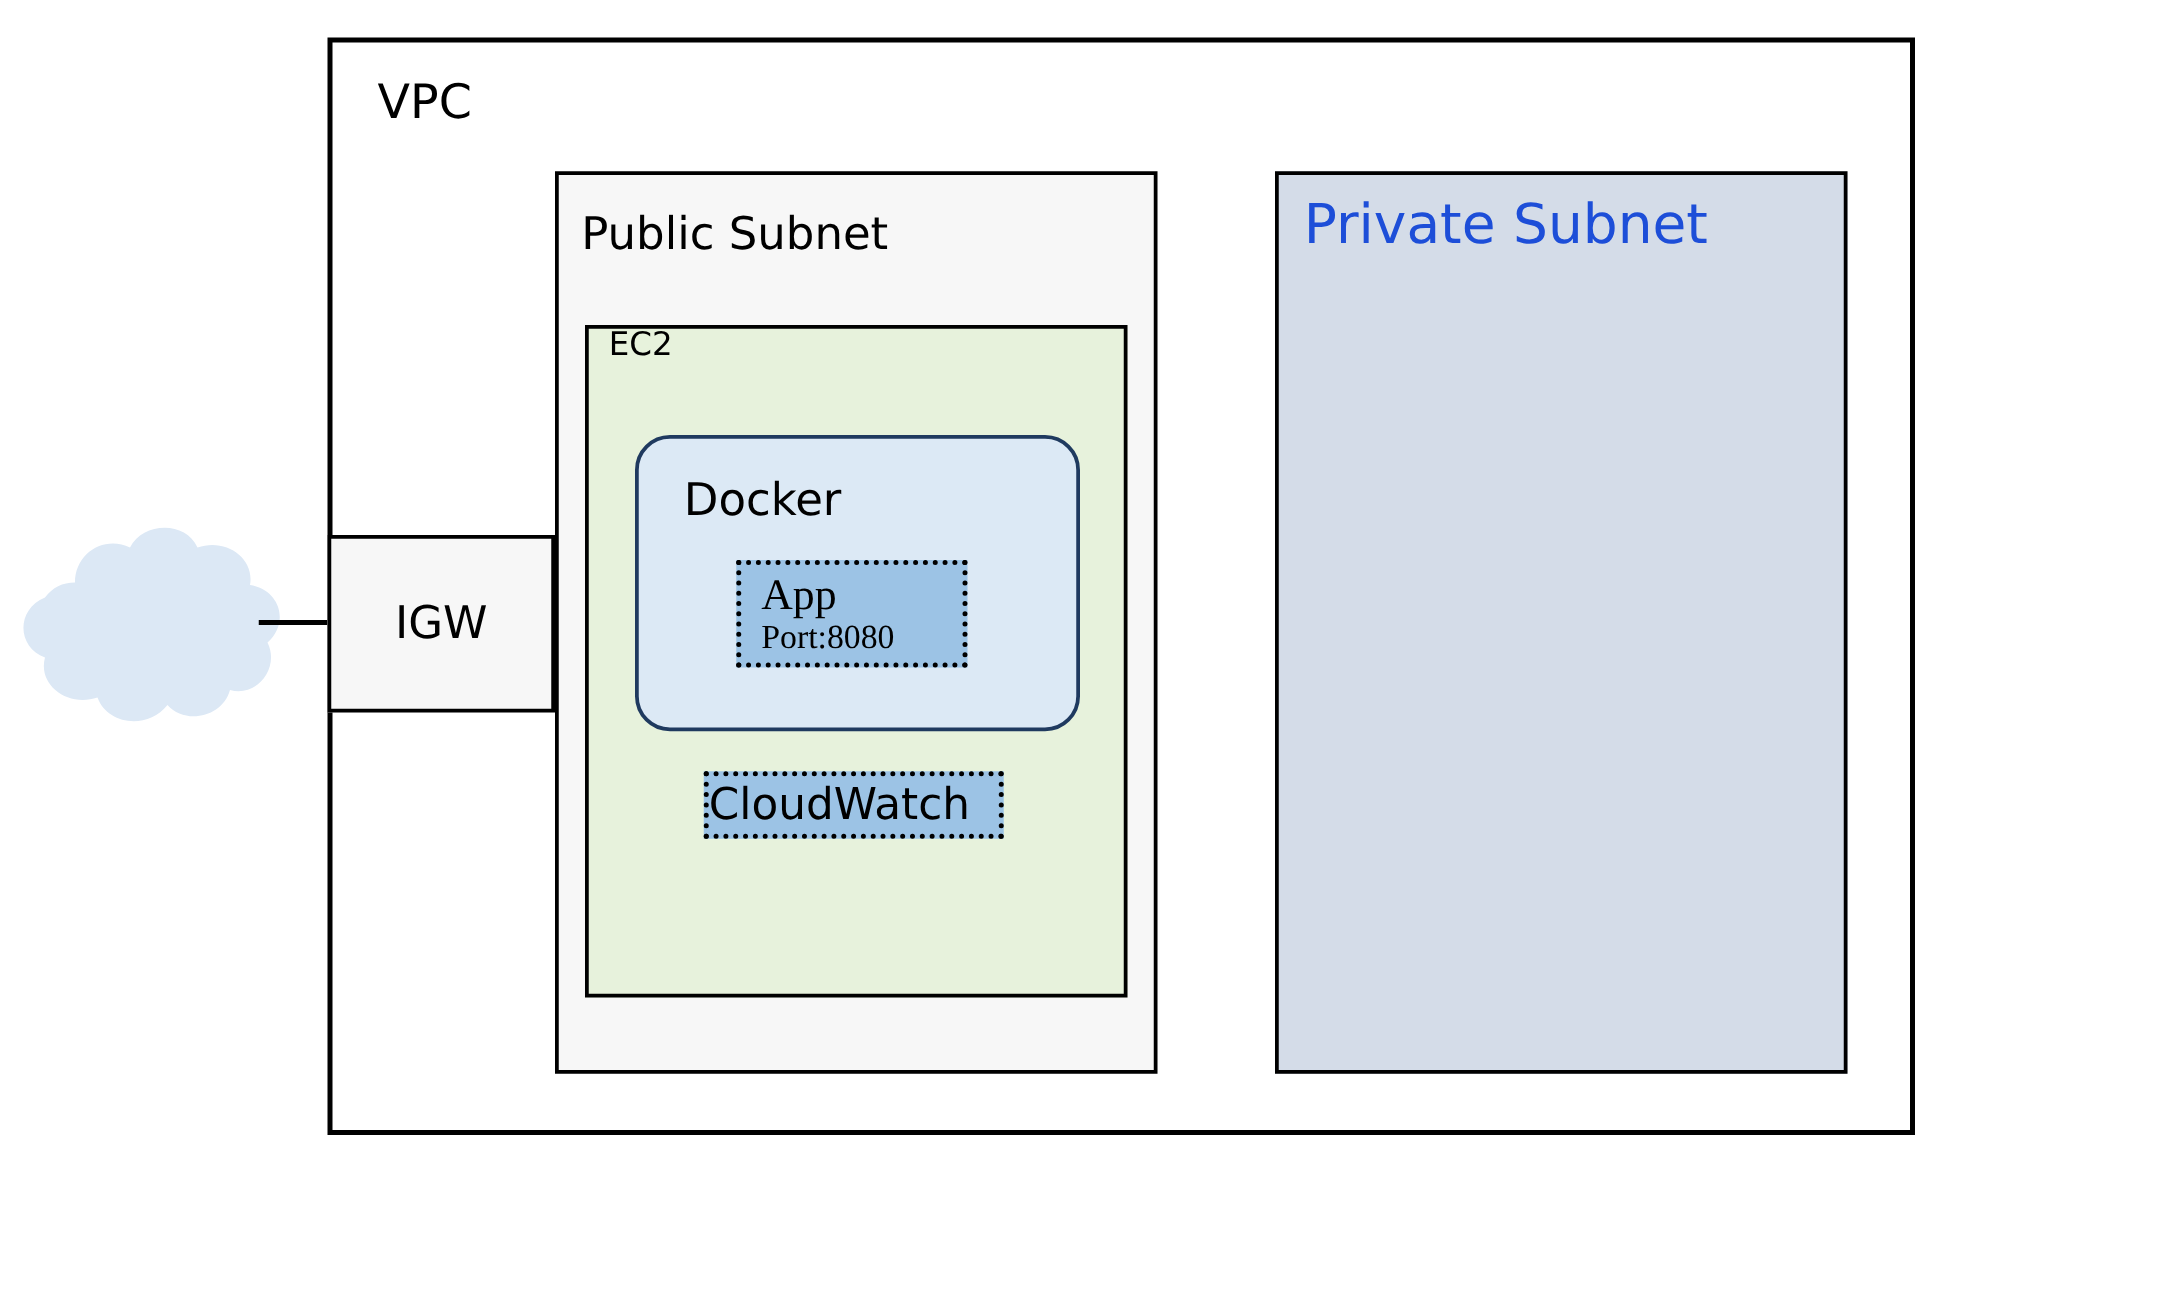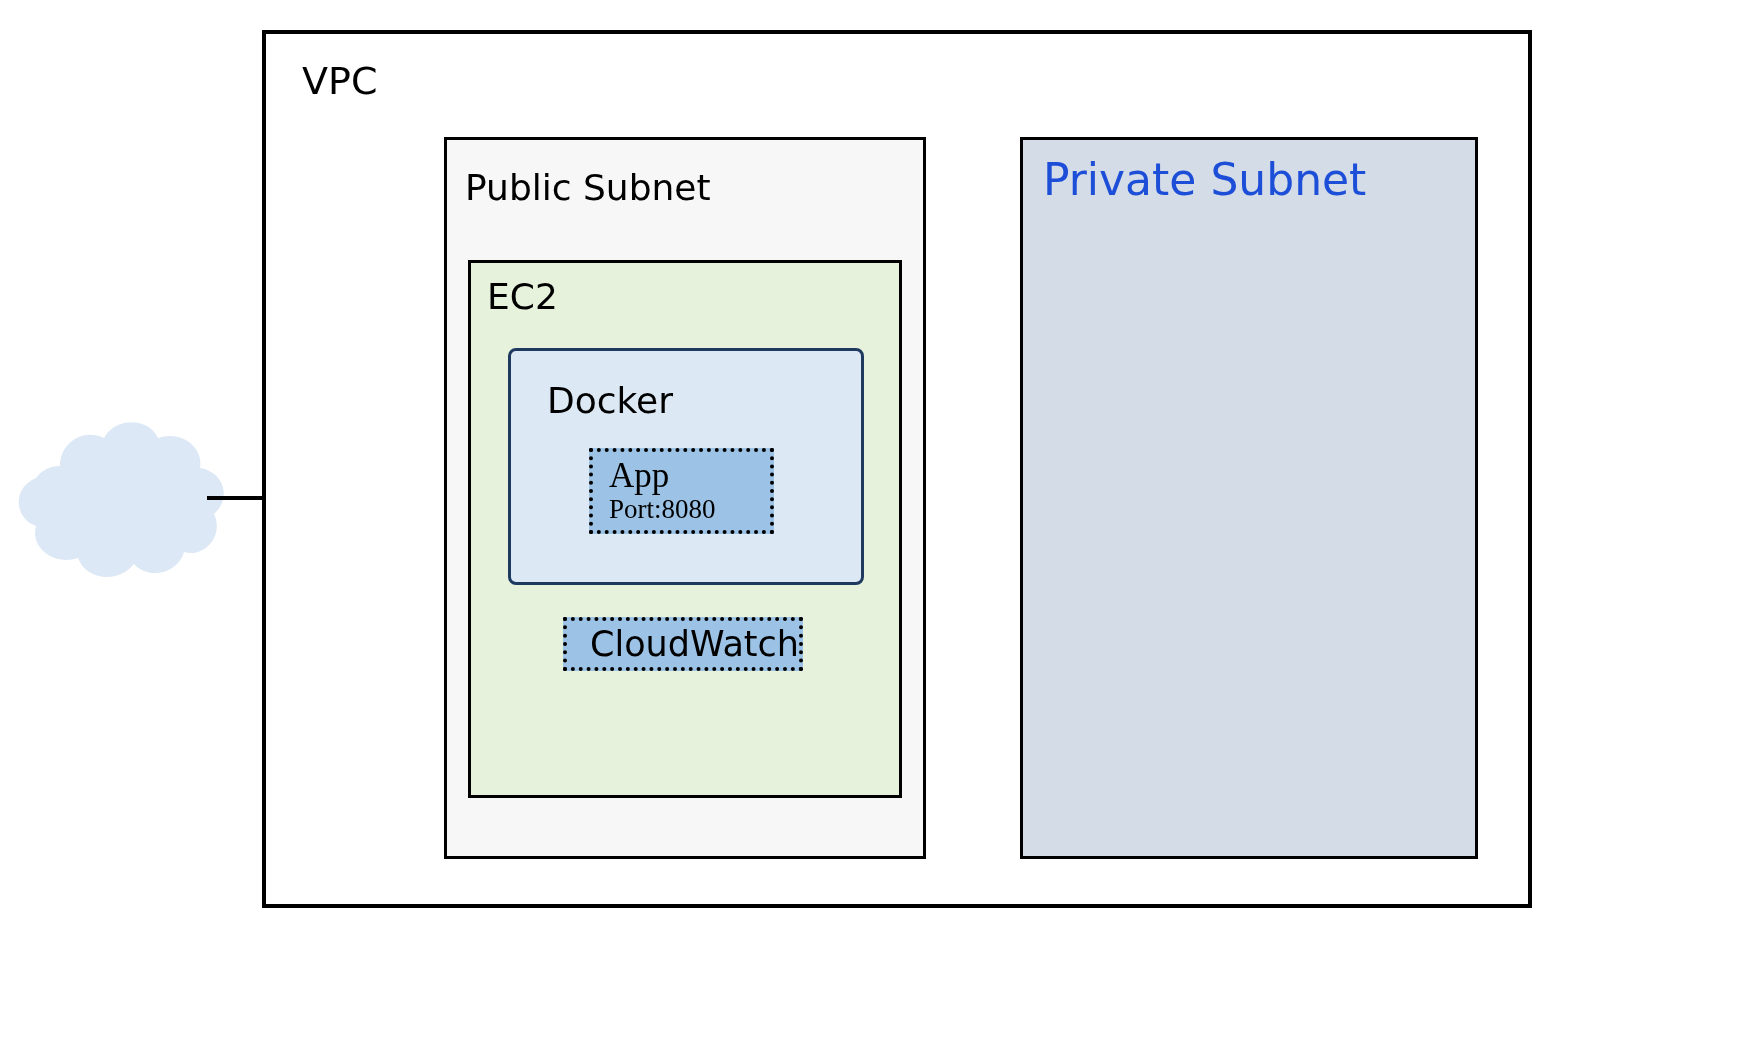--- a/index.html
+++ b/index.html
@@ -59,33 +59,33 @@
 
   
   .ec2 {
     left: 468px; top: 260px;
     width: 434px; height: 538px;
     border: 3px solid #000000;
     background: #e7f2dc;
   }
   .ec2-label {
     position: absolute;
-    left: 16px; top: 16px;
-    font-size: 36px;
+    left: 16px; top: 0;
+    font-size: 26px;
     color: #000000;
     line-height: 1;
     white-space: nowrap;
   }
 
   
   .docker {
     left: 508px; top: 348px;
     width: 356px; height: 237px;
     border: 3px solid #1f3a5f;
-    border-radius: 8px;
+    border-radius: 28px;
     background: #dce9f5;
   }
   .docker-label {
     position: absolute;
     left: 36px; top: 32px;
     font-size: 36px;
     color: #000000;
     line-height: 1;
     white-space: nowrap;
   }
@@ -106,21 +106,21 @@
     line-height: 1.05;
     white-space: nowrap;
   }
   .chip-sub {
     font-size: 27px;
     color: #000000;
     line-height: 1.1;
     white-space: nowrap;
   }
   .chip-center {
-    align-items: flex-end;
+    align-items: flex-start;
     padding-left: 0;
   }
 
   .app-chip  { left: 589px; top: 448px; width: 185px; height: 86px; font-family: Liberation Serif, serif; }
   .cw-chip   { left: 563px; top: 617px; width: 240px; height: 54px; }
   .eip-chip  { left: 563px; top: 699px; width: 240px; height: 54px; }
 
   
   .private-subnet {
     left: 1020px; top: 137px;
@@ -229,14 +229,17 @@
     <div class="chip-title">CloudWatch</div>
   </div>
 
 
   <div class="abs private-subnet">
     <div class="private-subnet-label">Private Subnet</div>
   </div>
 
 
 
+  <div class="abs igw">
+    <div class="igw-label">IGW</div>
+  </div>
 
 </div>
 
 </body></html>

